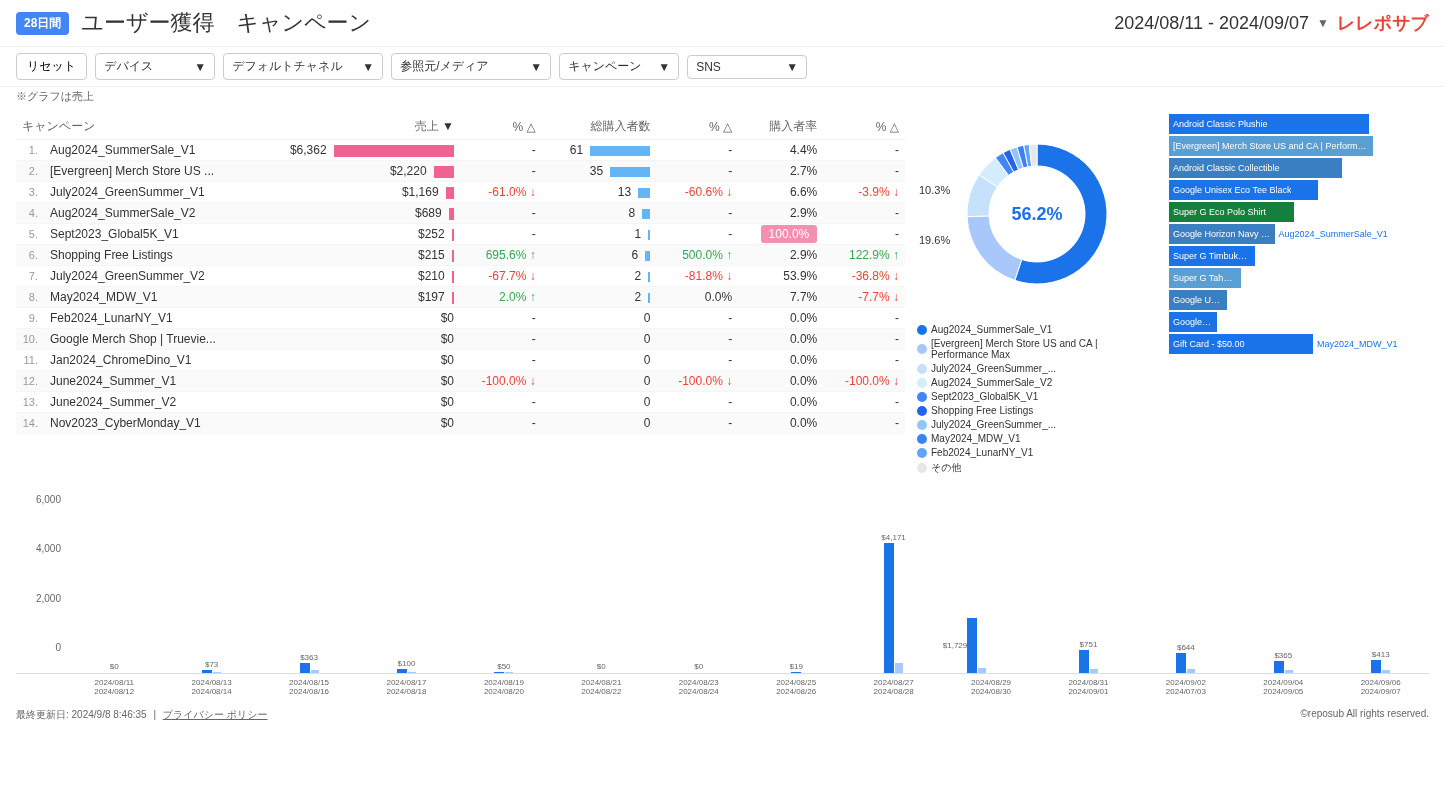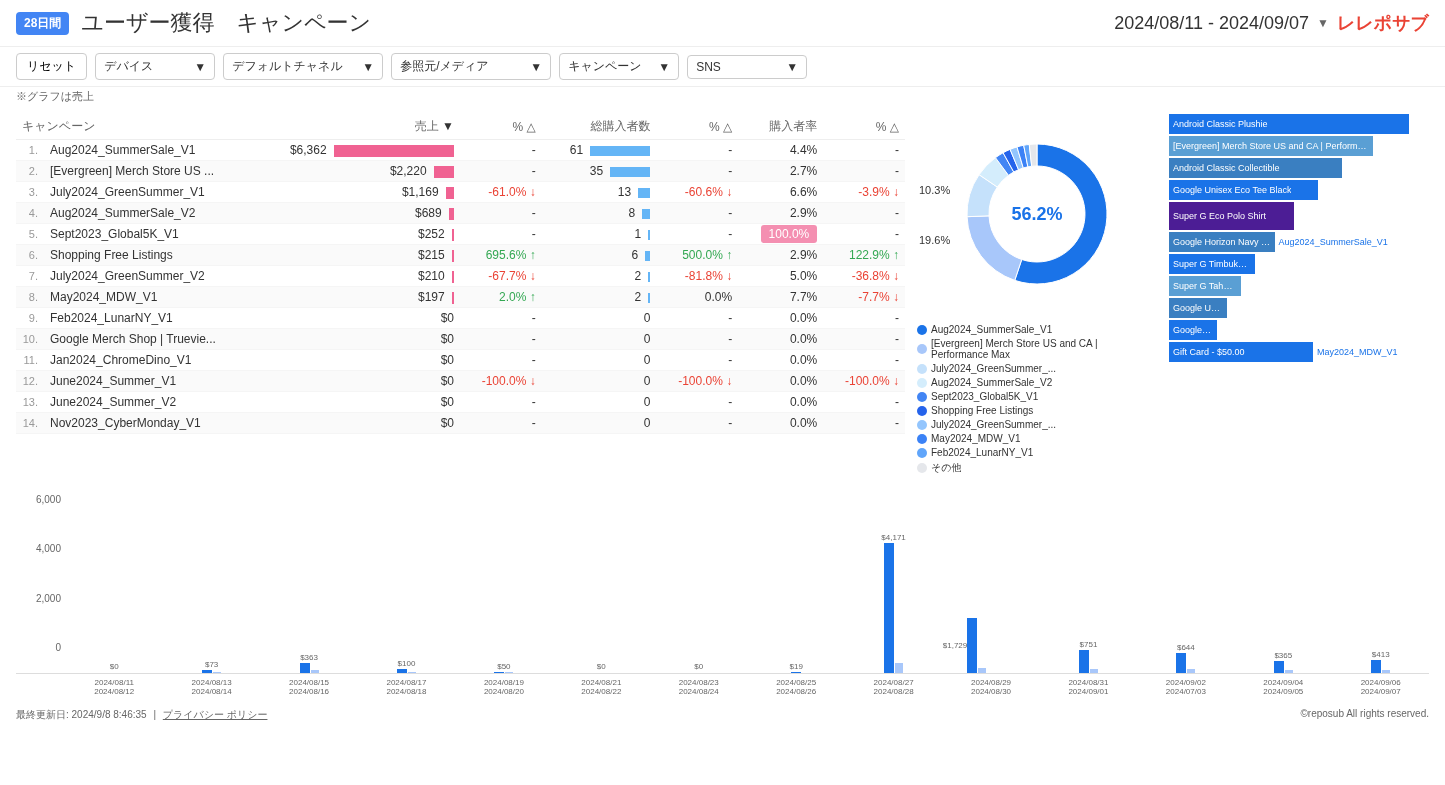--- a/index.html
+++ b/index.html
@@ -227,21 +227,21 @@
       $210
       <span class="bar-inline" style="width:2px;"></span>
     </td>
     <td class="right down">-67.7% ↓</td>
     <td class="right">
       2
       <span class="bar-inline blue" style="width:2px;height:10px;"></span>
     </td>
     <td class="right down">-81.8% ↓</td>
     <td class="right">
-      5.0%
+      53.9%
     </td>
     <td class="right down">-36.8% ↓</td>
   </tr>
           <tr style="background: rgb(250, 250, 250);">
     <td class="right row-num" style="width:28px;color:#999;">8.</td>
     <td class="left" style="max-width:160px;overflow:hidden;text-overflow:ellipsis;">May2024_MDW_V1</td>
     <td class="right">
       $197
       <span class="bar-inline" style="width:2px;"></span>
     </td>
@@ -434,21 +434,21 @@
     <span class="legend-dot" style="background:#e5e7eb;"></span>
     <span style="font-size:10px;max-width:180px;overflow:hidden;text-overflow:ellipsis;">その他</span>
   </div>
         </div>
     </div>
   </div>
 
   <div class="bar-chart-section">
     <div id="product-bars-container" style="font-size:10px;">
         <div style="display: flex; align-items: center; margin-bottom: 2px; position: relative;">
-    <div style="width:240px;height:20px;background:#1a73e8;display:flex;align-items:center;padding:0 4px;min-width:20px;position:relative;">
+    <div style="width:200px;height:20px;background:#1a73e8;display:flex;align-items:center;padding:0 4px;min-width:20px;position:relative;">
       <span style="color:#fff;font-size:9px;white-space:nowrap;overflow:hidden;text-overflow:ellipsis;max-width:232px;">Android Classic Plushie</span>
     </div>
 
   </div>
         <div style="display: flex; align-items: center; margin-bottom: 2px; position: relative;">
     <div style="width:204px;height:20px;background:#5a9fd4;display:flex;align-items:center;padding:0 4px;min-width:20px;position:relative;">
       <span style="color:#fff;font-size:9px;white-space:nowrap;overflow:hidden;text-overflow:ellipsis;max-width:196px;">[Evergreen] Merch Store US and CA | Performance Max</span>
     </div>
 
   </div>
@@ -458,21 +458,21 @@
     </div>
 
   </div>
         <div style="display: flex; align-items: center; margin-bottom: 2px; position: relative;">
     <div style="width:148.8px;height:20px;background:#1a73e8;display:flex;align-items:center;padding:0 4px;min-width:20px;position:relative;">
       <span style="color:#fff;font-size:9px;white-space:nowrap;overflow:hidden;text-overflow:ellipsis;max-width:140.8px;">Google Unisex Eco Tee Black</span>
     </div>
 
   </div>
         <div style="display: flex; align-items: center; margin-bottom: 2px; position: relative;">
-    <div style="width:124.80000000000001px;height:28px;background:#4c1d95;display:flex;align-items:center;padding:0 4px;min-width:20px;position:relative;">
+    <div style="width:124.80000000000001px;height:20px;background:#15803d;display:flex;align-items:center;padding:0 4px;min-width:20px;position:relative;">
       <span style="color:#fff;font-size:9px;white-space:nowrap;overflow:hidden;text-overflow:ellipsis;max-width:116.80000000000001px;">Super G Eco Polo Shirt</span>
     </div>
 
   </div>
         <div style="display: flex; align-items: center; margin-bottom: 2px; position: relative;">
     <div style="width:105.6px;height:20px;background:#3a7fc1;display:flex;align-items:center;padding:0 4px;min-width:20px;position:relative;">
       <span style="color:#fff;font-size:9px;white-space:nowrap;overflow:hidden;text-overflow:ellipsis;max-width:97.6px;">Google Horizon Navy Fleece Women's Jacket</span>
     </div>
     <span style="font-size:9px;color:#1a73e8;margin-left:4px;">Aug2024_SummerSale_V1</span>
   </div>

